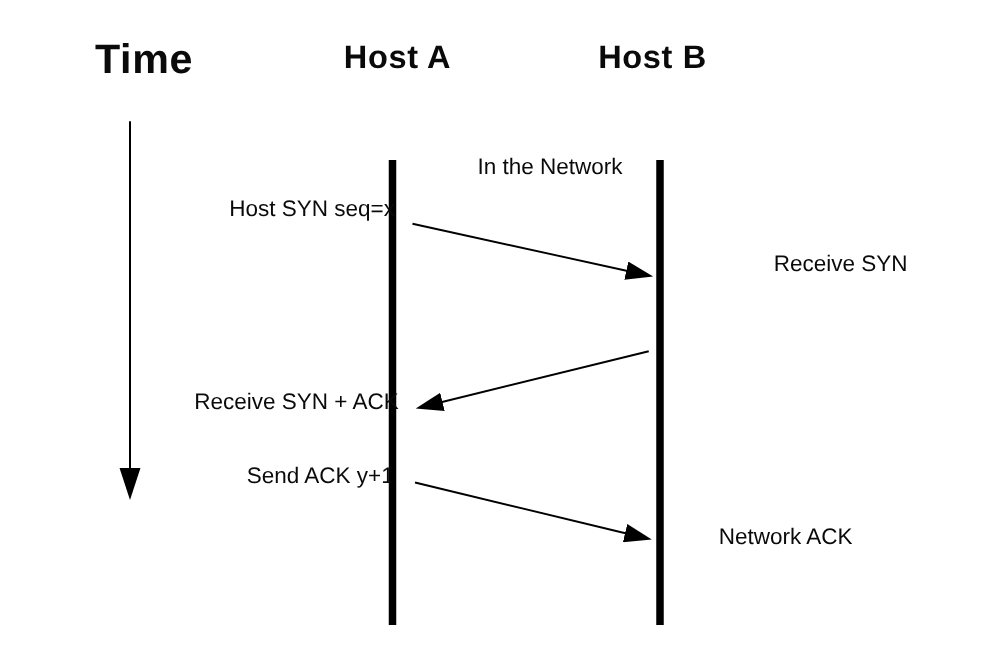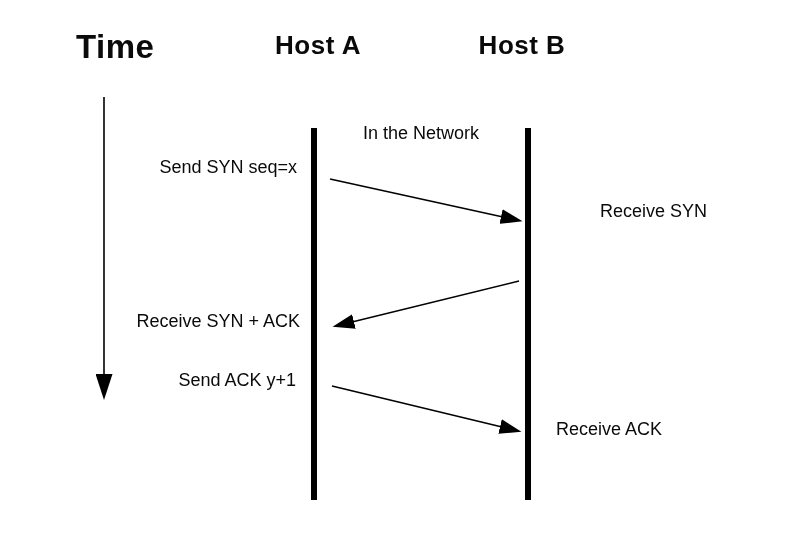--- a/index.html
+++ b/index.html
@@ -20,20 +20,21 @@
     position: absolute;
     left: 0;
     top: 0;
   }
   .label {
     position: absolute;
     color: #0a0a0a;
     font-size: 18px;
     line-height: 23px;
     white-space: pre-line;
+    padding-left: 19px;
   }
   .label.right { text-align: right; }
   .label.center { text-align: center; }
   .heading {
     position: absolute;
     color: #0a0a0a;
     font-weight: 600;
     letter-spacing: 0.5px;
   }
   .time-heading {
@@ -91,24 +92,24 @@
   </svg>
 
   <div class="heading time-heading">Time</div>
 
   <div class="heading host-heading host-a-heading">Host A</div>
 
   <div class="heading host-heading host-b-heading">Host B</div>
 
   <div class="label center network-label">In the Network</div>
 
-  <div class="label right send-syn-label">Send SYN seq=x</div>
+  <div class="label right send-syn-label">Host SYN seq=x</div>
 
   <div class="label receive-syn-label">Receive SYN</div>
 
 
   <div class="label right receive-syn-ack-label">Receive SYN + ACK</div>
 
   <div class="label right send-ack-label">Send ACK y+1</div>
 
-  <div class="label receive-ack-label">Receive ACK</div>
+  <div class="label receive-ack-label">Network ACK</div>
 
 </div>
 
 </body></html>

